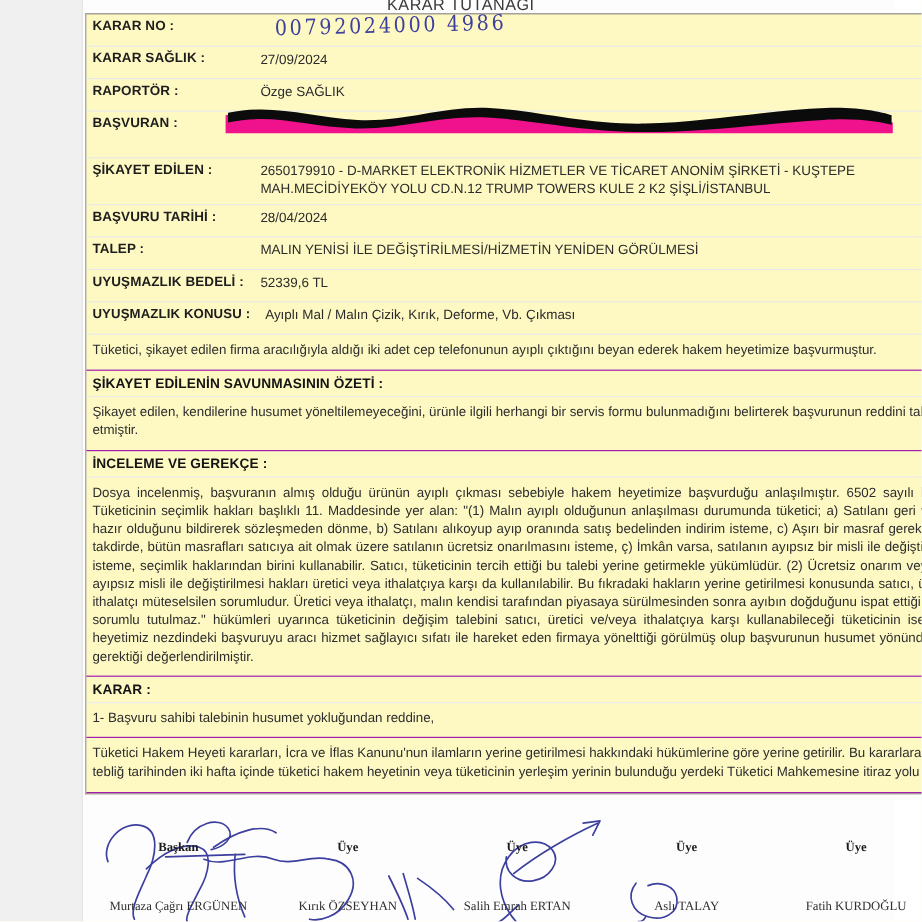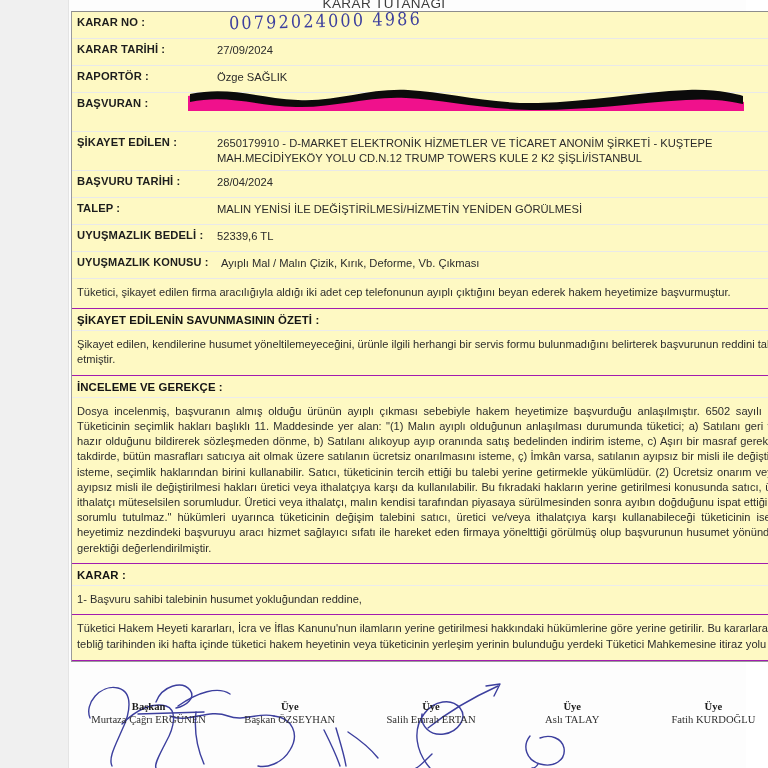--- a/index.html
+++ b/index.html
@@ -153,20 +153,21 @@
     font-size: 10.6px;
     font-weight: bold;
     color: #1b1b1b;
     line-height: 13px;
   }
   .sign-name {
     font-size: 10.6px;
     color: #2f2f2f;
     line-height: 14px;
     white-space: nowrap;
+    margin-top: 36px;
   }
   .signatures-svg {
     position: absolute;
     left: 0; top: -28px;
     width: 675px; height: 96px;
     pointer-events: none;
   }
 </style>
 </head>
 <body>
@@ -181,21 +182,21 @@
 <div class="table">
 
   <div class="row">
     <div class="label">KARAR NO :</div>
     <div class="value">
       <span class="handwritten">00792024000 4986</span>
     </div>
   </div>
 
   <div class="row">
-    <div class="label">KARAR TARİHİ :</div>
+    <div class="label">KARAR SAĞLIK :</div>
     <div class="value">27/09/2024</div>
   </div>
 
   <div class="row">
     <div class="label">RAPORTÖR :</div>
     <div class="value">Özge SAĞLIK</div>
   </div>
 
   <div class="row tall">
     <div class="label">BAŞVURAN :</div>
@@ -286,21 +287,21 @@
     </g>
   </svg>
 
   <div class="sign-row">
     <div class="sign-cell">
       <div class="sign-title">Başkan</div>
       <div class="sign-name">Murtaza Çağrı ERGÜNEN</div>
     </div>
     <div class="sign-cell">
       <div class="sign-title">Üye</div>
-      <div class="sign-name">Başkan ÖZSEYHAN</div>
+      <div class="sign-name">Kırık ÖZSEYHAN</div>
     </div>
     <div class="sign-cell">
       <div class="sign-title">Üye</div>
       <div class="sign-name">Salih Emrah ERTAN</div>
     </div>
     <div class="sign-cell">
       <div class="sign-title">Üye</div>
       <div class="sign-name">Aslı TALAY</div>
     </div>
     <div class="sign-cell">

